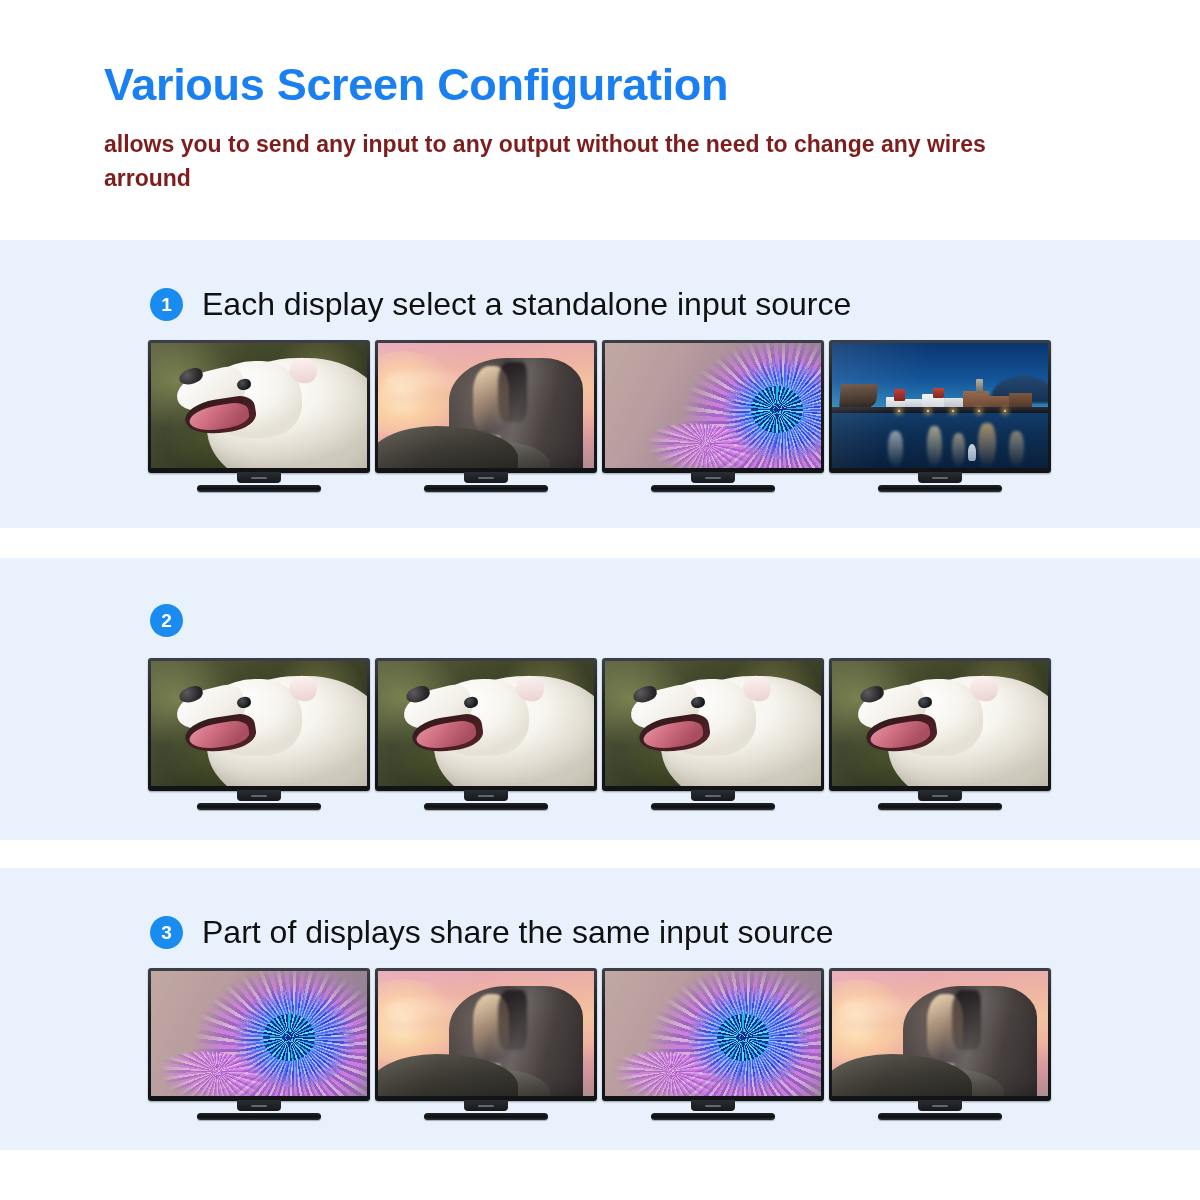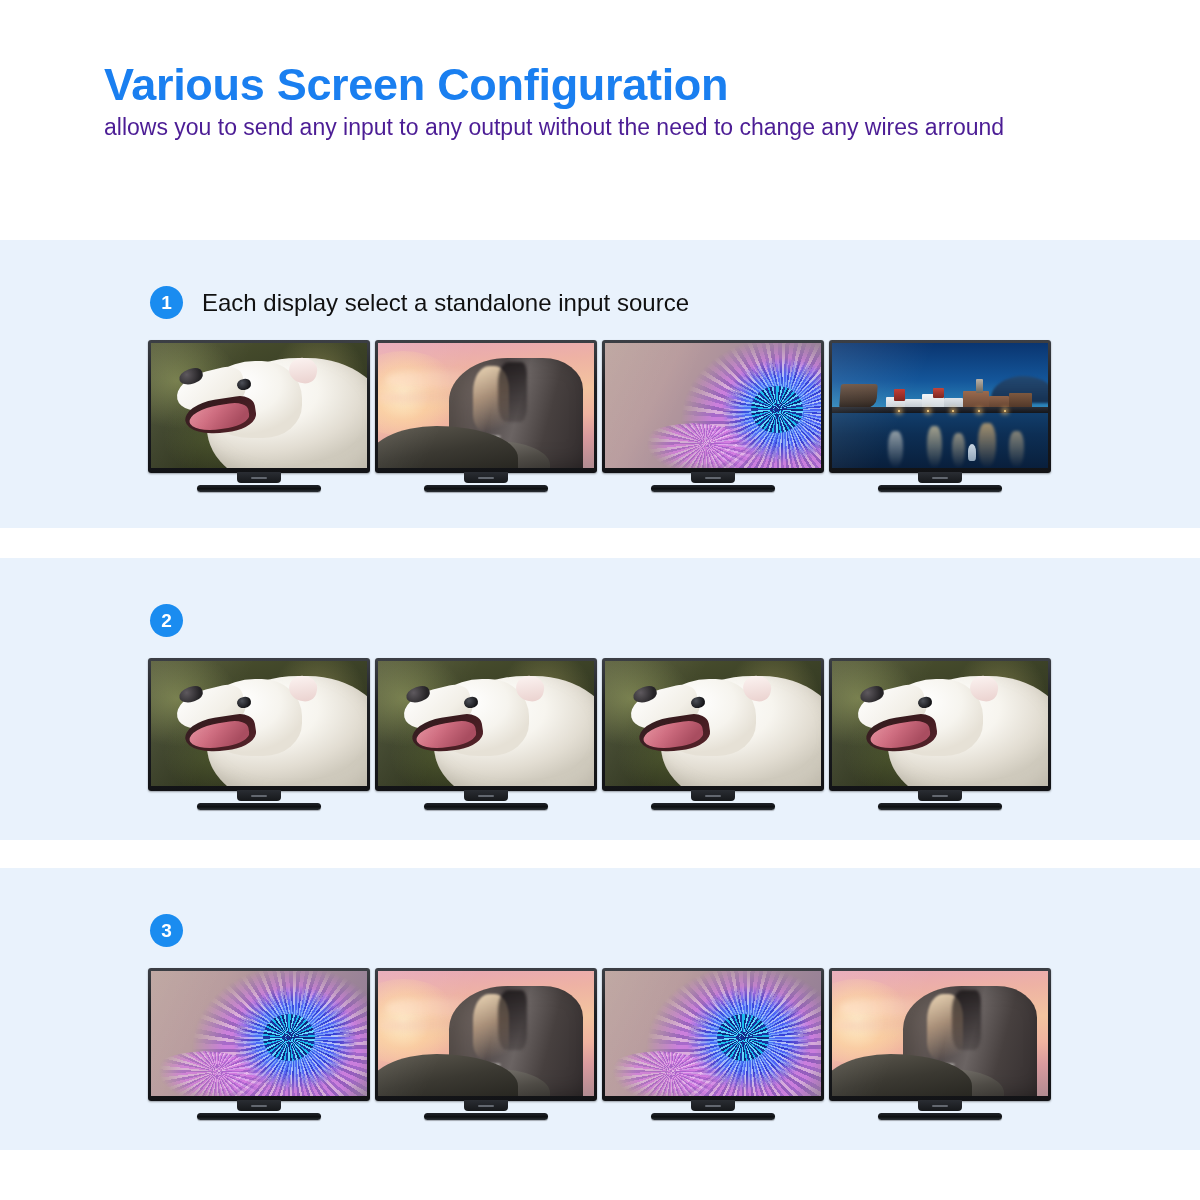--- a/index.html
+++ b/index.html
@@ -31,23 +31,24 @@
   .title {
     font-size: 45px;
     font-weight: bold;
     color: #1a7ff0;
     letter-spacing: -0.3px;
     line-height: 1.12;
     white-space: nowrap;
   }
 
   .subtitle {
+    margin-top: 17px;
     font-size: 23px;
-    font-weight: normal;
-    color: #4c1d95;
+    font-weight: bold;
+    color: #7f1d1d;
     line-height: 1.48;
     max-width: 910px;
   }
 
   
   .band {
     position: absolute;
     left: 0;
     width: 1200px;
     background: #e9f2fc;
@@ -73,21 +74,21 @@
     font-size: 19px;
     font-weight: bold;
     display: flex;
     align-items: center;
     justify-content: center;
     line-height: 1;
     flex: none;
   }
 
   .row-label {
-    font-size: 24px;
+    font-size: 32px;
     color: #111111;
     white-space: nowrap;
   }
 
   
   .tv-row {
     position: absolute;
     left: 145px;
     top: 100px;
     display: flex;
@@ -661,20 +662,21 @@
           </div>
         <div class="tv-base"></div>
       </div>
 
     </div>
   </div>
 
   <div class="band band-3">
     <div class="row-head">
       <div class="badge">3</div>
+      <div class="row-label">Part of displays share the same input source</div>
     </div>
     <div class="tv-row">
 
       <div class="tv">
         <div class="tv-body">
           <div class="screen">
             <div class="art-flower" style="--fx:18%;">
               <div class="petal-halo"></div>
                 <div class="petal-low"></div>
               <div class="petal-inner"></div>

